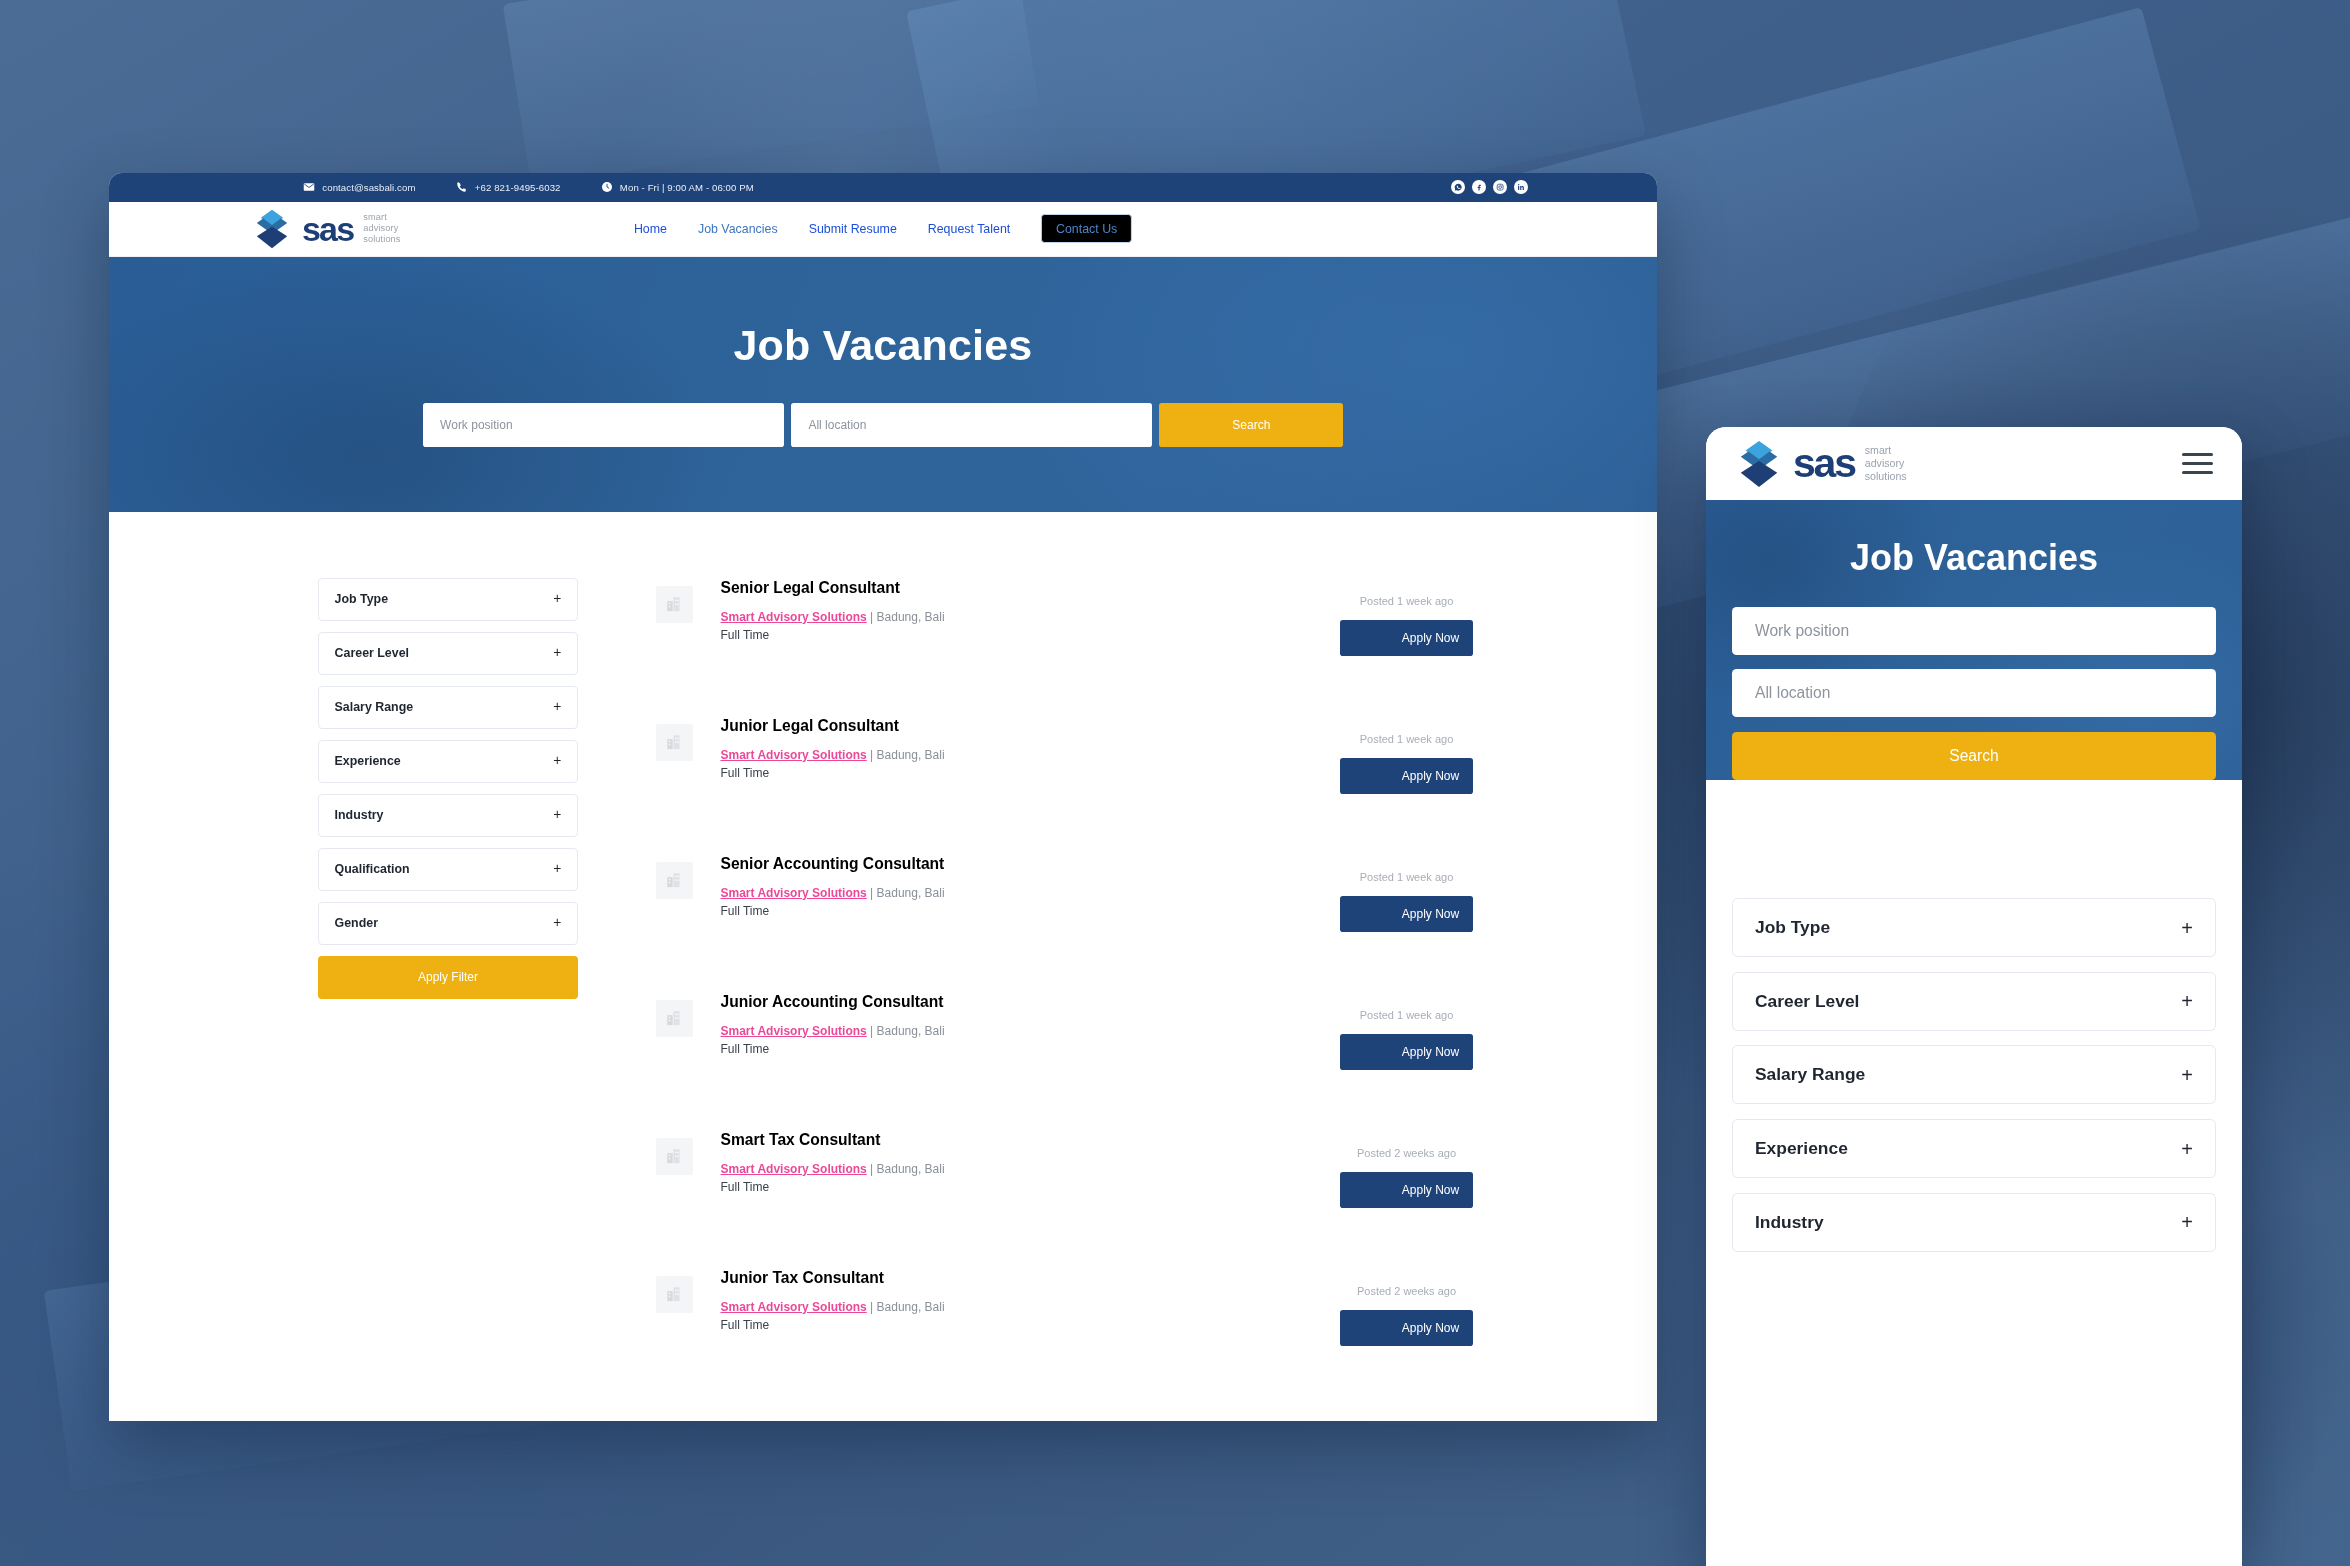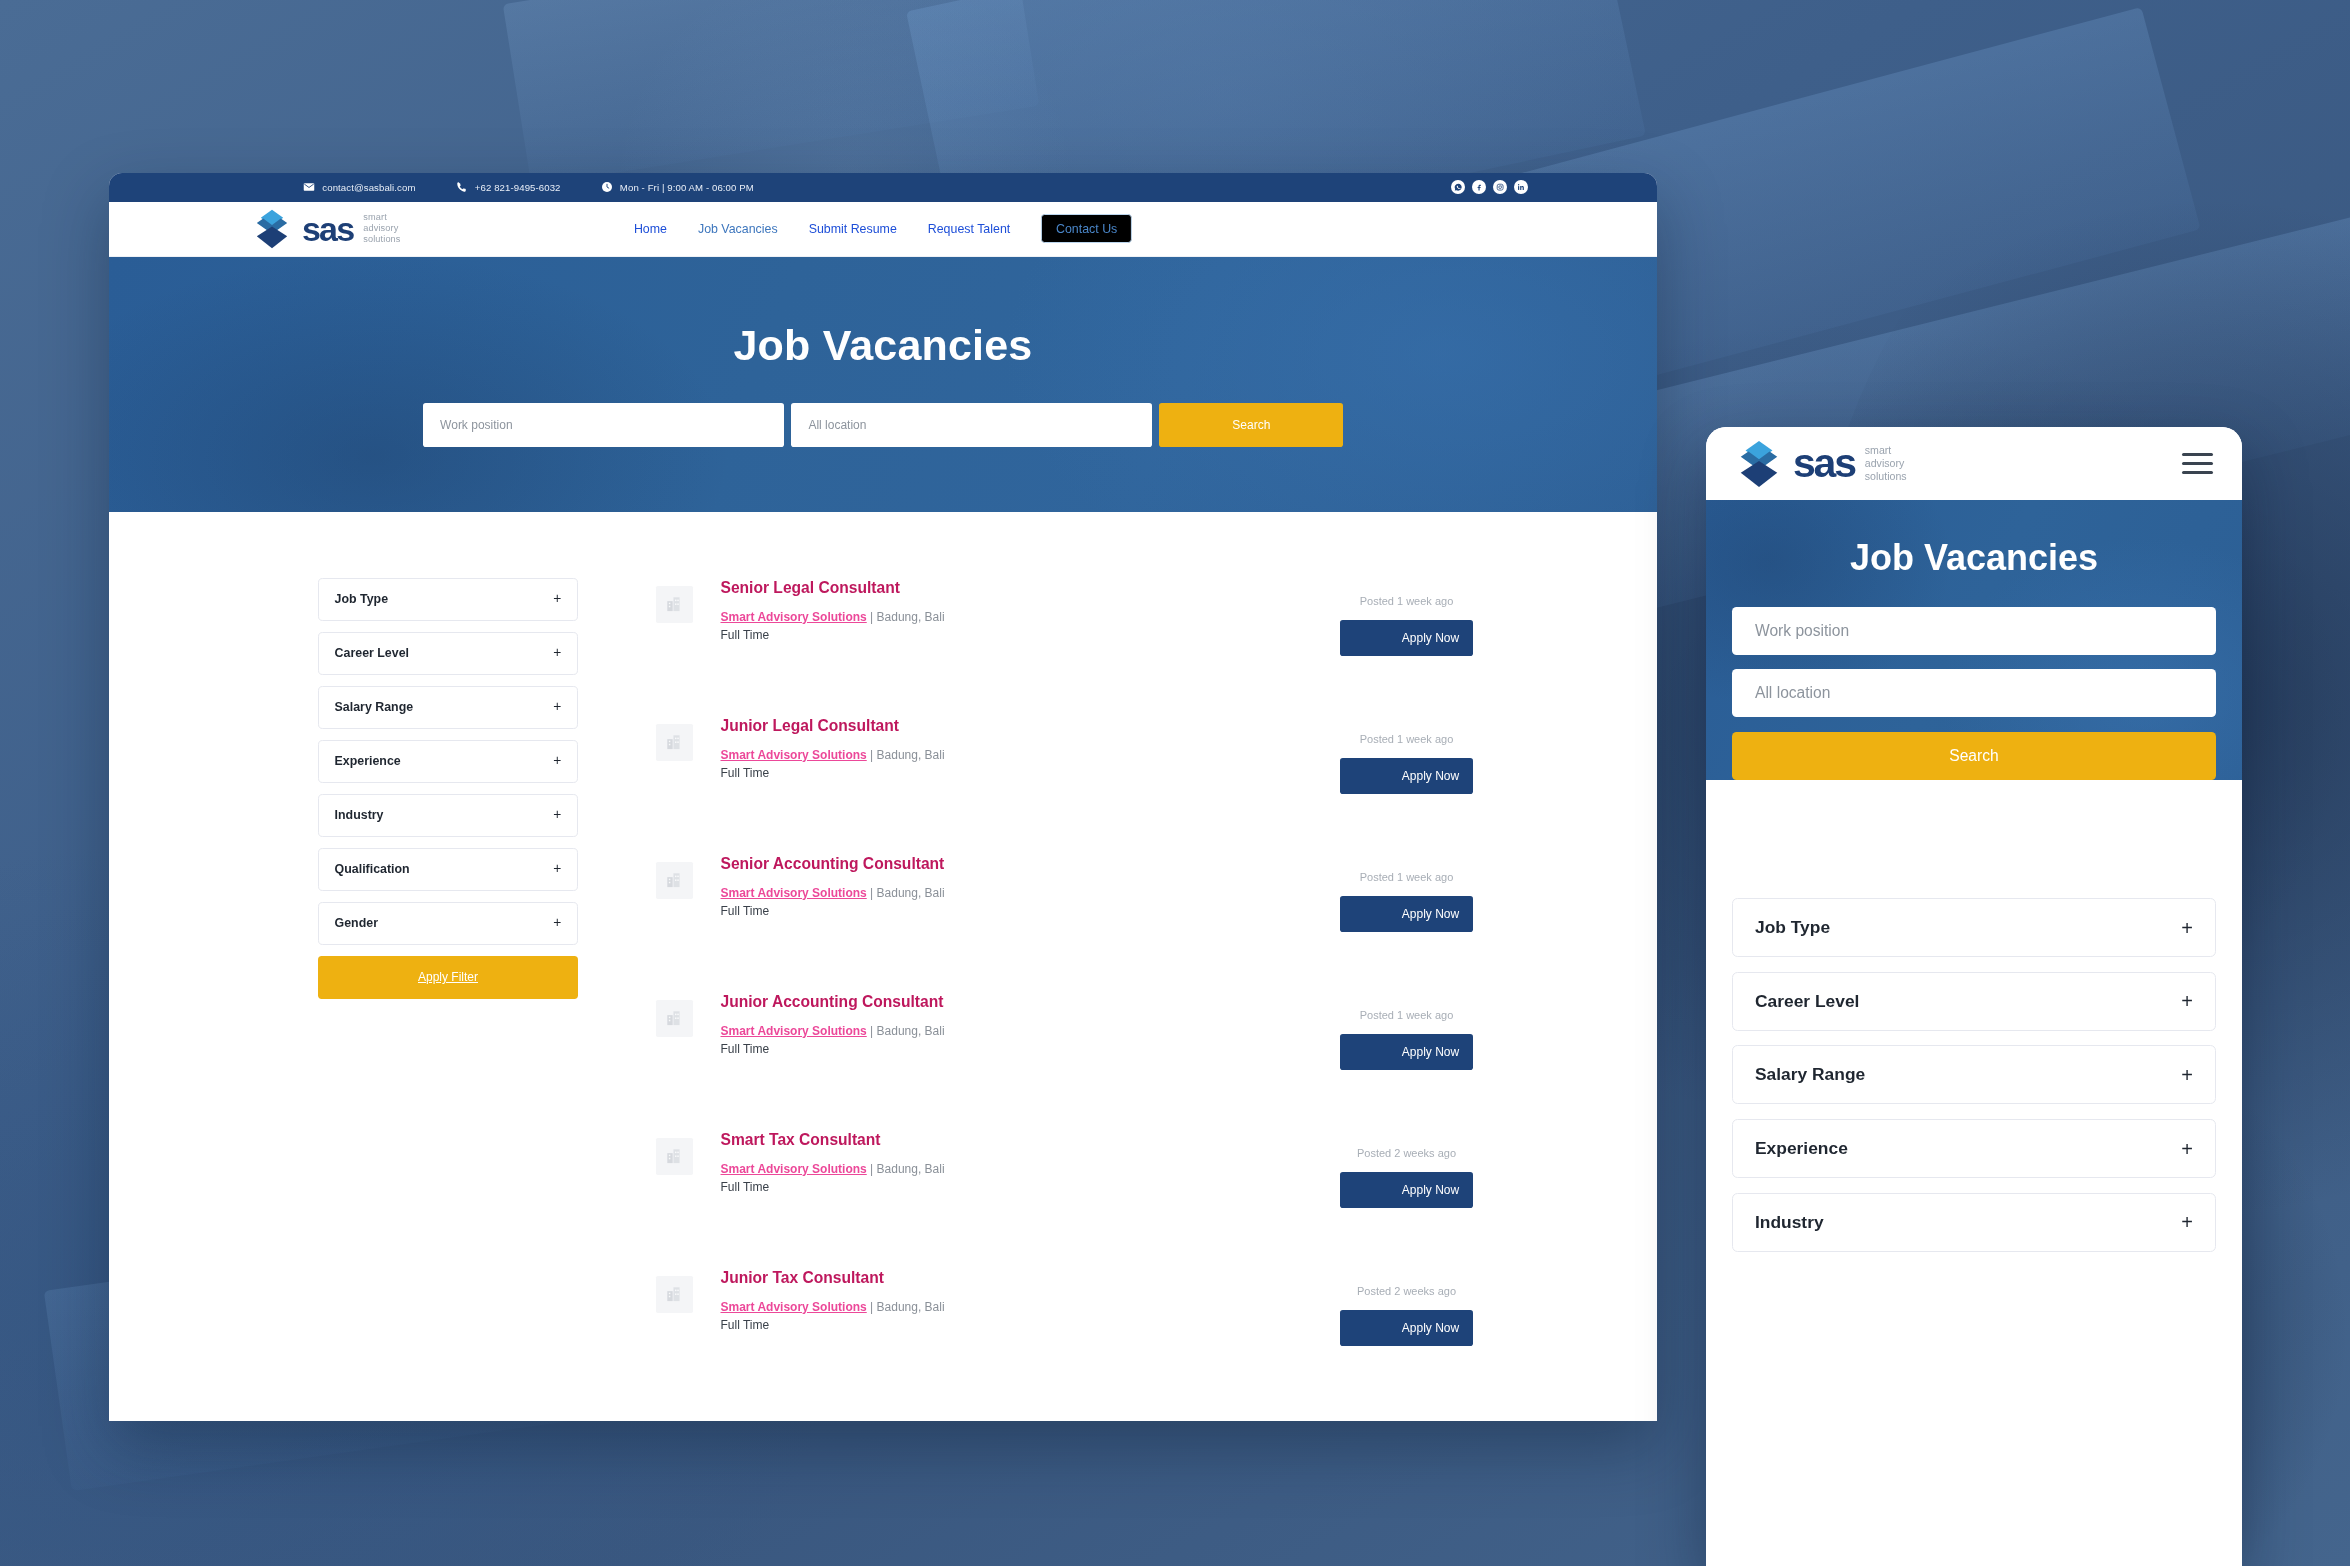--- a/index.html
+++ b/index.html
@@ -122,36 +122,36 @@
   .f-card {
     height:43px; border:0.9px solid #e6e8ef; border-radius:4.6px;
     display:flex; align-items:center; justify-content:space-between;
     padding:0 15.6px; margin-bottom:11px; background:#fff; cursor:pointer;
   }
   .f-label { font-size:12.4px; font-weight:700; color:#1f2630; }
   .f-plus { font-size:13.8px; color:#1f2630; line-height:1; }
   .btn-filter {
     height:43px; background:#eeb111; border-radius:3.7px;
     display:flex; align-items:center; justify-content:center;
-    font-size:12px; color:#fff; margin-top:5.5px; cursor:pointer;text-decoration:underline;
+    font-size:12px; color:#fff; margin-top:5.5px; cursor:pointer;
   }
 
   .jobs { flex:1; margin-left:78px; margin-right:184px; }
   .job {
     display:flex; align-items:flex-start; gap:27.5px;
     height:138px;
   }
   .job-ic {
     width:37px; height:37px; background:#f4f5f7; border-radius:1.8px; flex:none;
     margin-top:8.3px;
     display:flex; align-items:center; justify-content:center;
   }
   .job-ic svg { width:18.4px; height:18.4px; display:block; opacity:.5; }
   .job-main { flex:1; min-width:0; }
-  .job-title { font-size:15.6px; font-weight:700; color:#be185d; line-height:1.3; }
+  .job-title { font-size:15.6px; font-weight:700; color:#000000; line-height:1.3; }
   .job-meta { font-size:12px; color:#8a9098; margin-top:10px; line-height:1.55; }
   .job-co { color:#ec4899; font-weight:700; text-decoration:underline; cursor:pointer; }
   .job-type { font-size:12px; color:#3a414a; line-height:1.55; }
   .job-right { width:133px; flex:none; text-align:center; }
   .job-posted { font-size:11px; color:#a8aeb6; line-height:1.35; margin-top:16px; }
   .btn-apply {
     display:flex; align-items:center; justify-content:center;
     height:36px; background:#1e4379; border-radius:2.8px;
     font-size:12px; color:#fff; margin-top:12px; cursor:pointer;padding-left:48px;
   }

